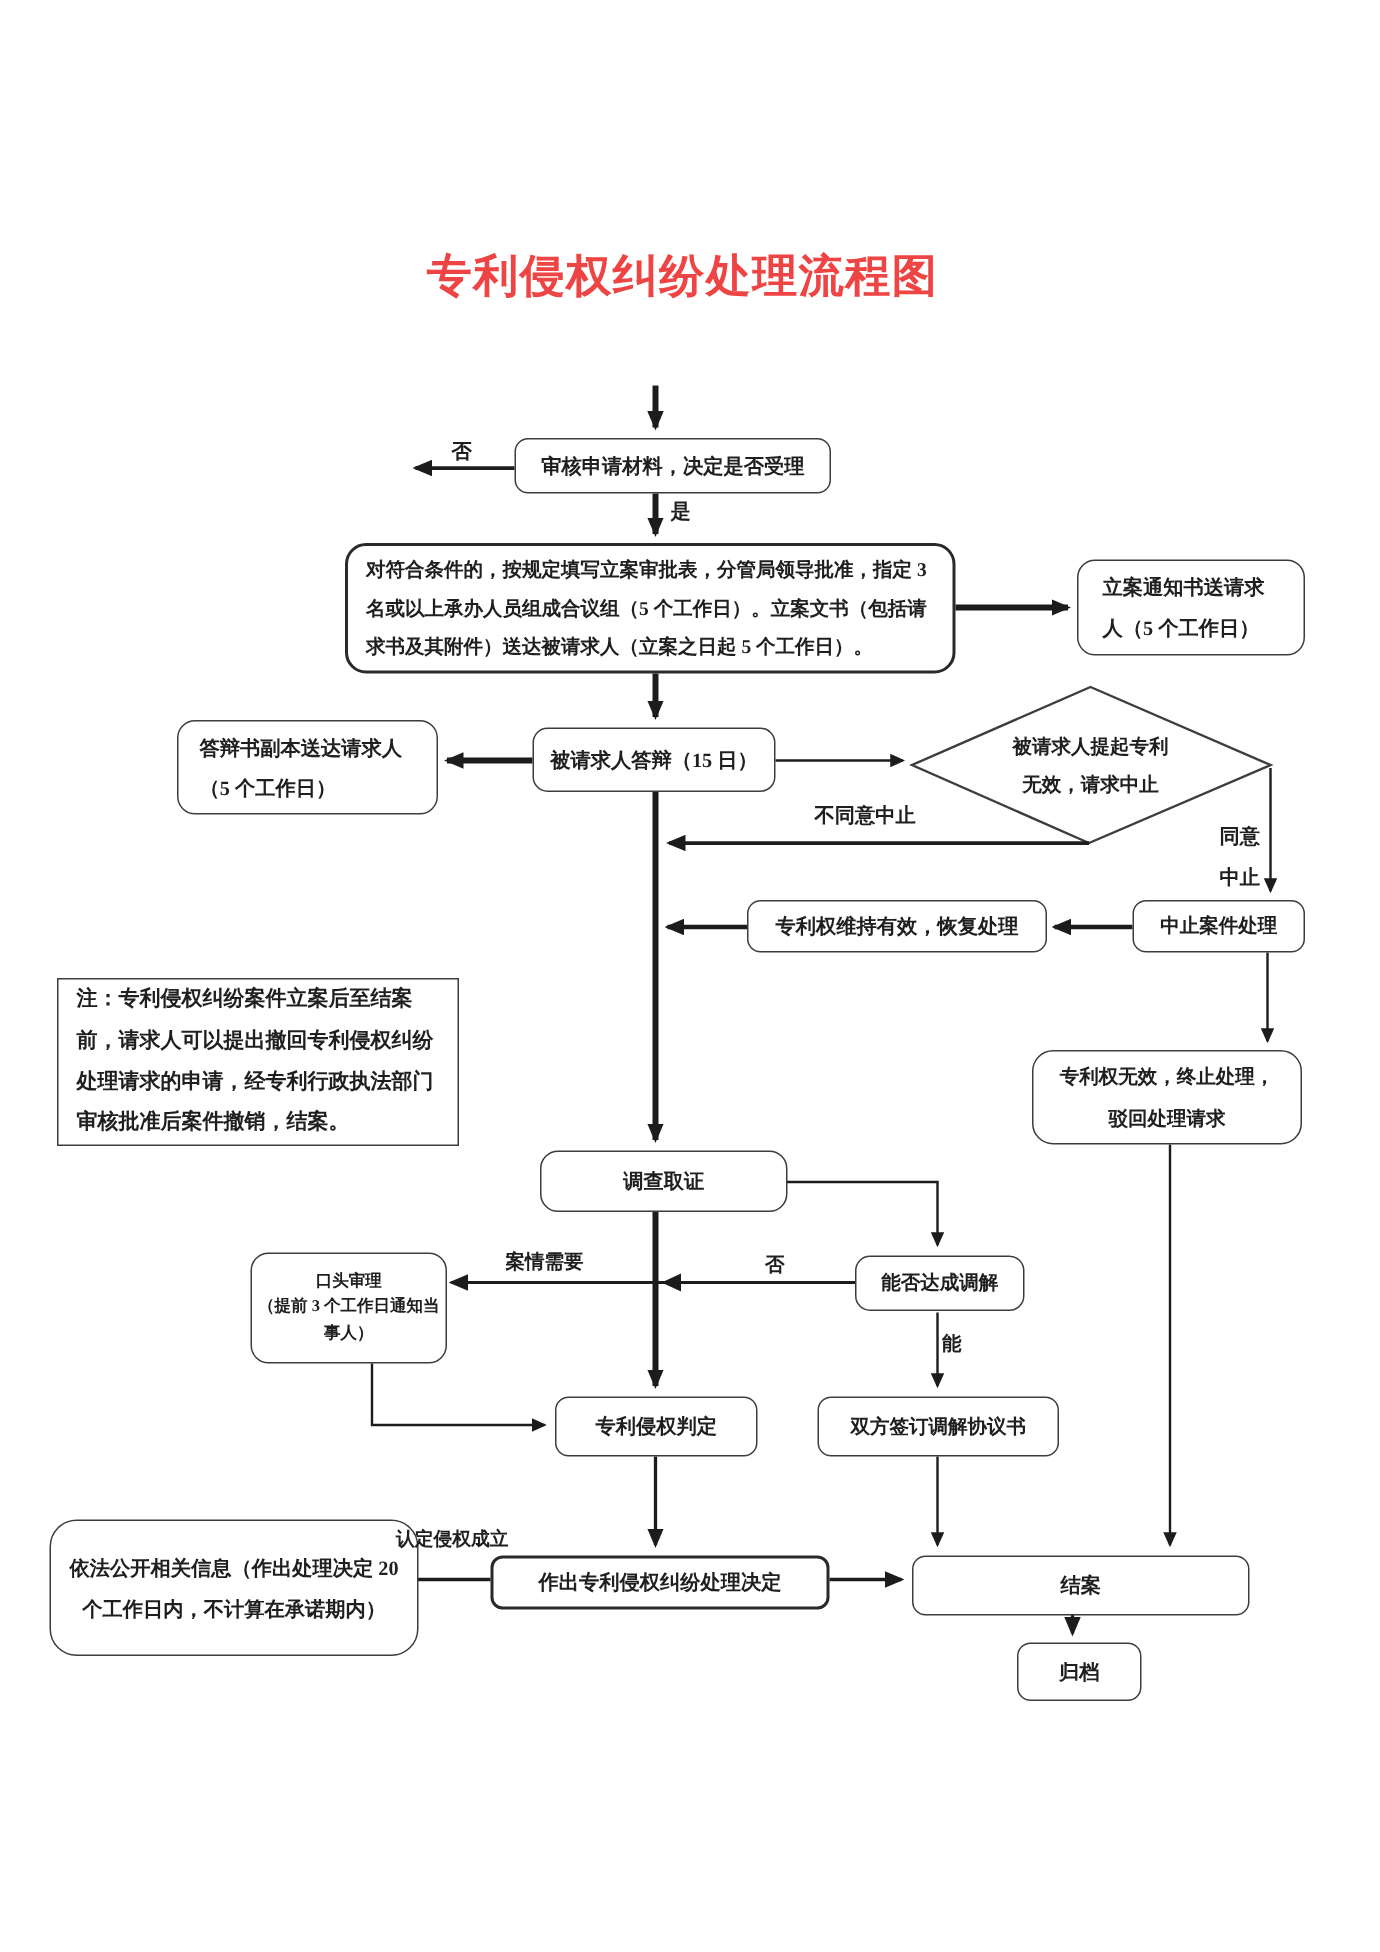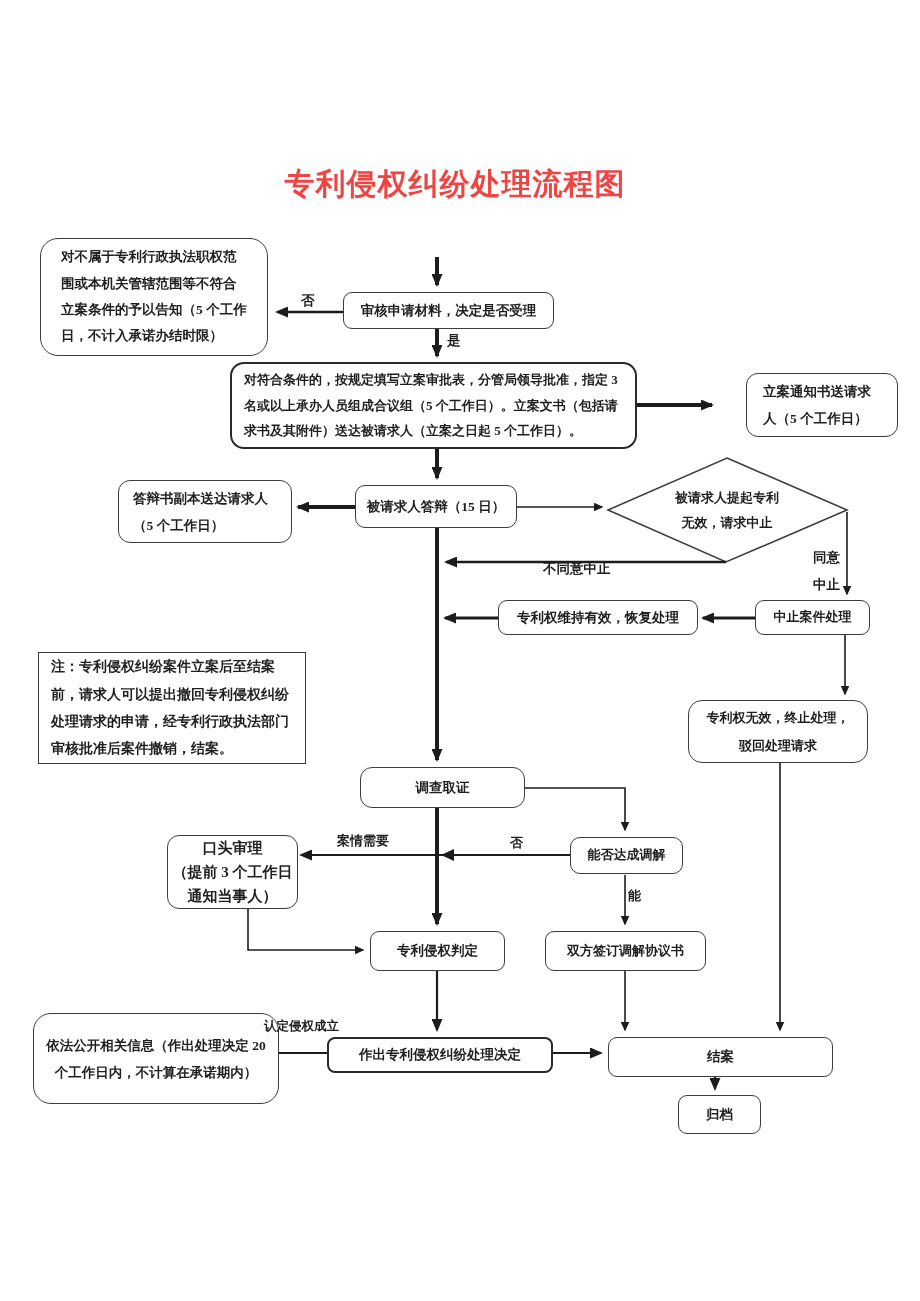--- a/index.html
+++ b/index.html
@@ -74,63 +74,62 @@
     <line x1="437" y1="971" x2="437" y2="1030" stroke="#1c1c1c" stroke-width="2.2" marker-end="url(#mb)"></line>
     <line x1="625" y1="971" x2="625" y2="1030" stroke="#1c1c1c" stroke-width="1.6" marker-end="url(#ms)"></line>
     <line x1="553" y1="1053" x2="601" y2="1053" stroke="#1c1c1c" stroke-width="2.2" marker-end="url(#mb)"></line>
     <line x1="327" y1="1053" x2="266" y2="1053" stroke="#1c1c1c" stroke-width="2.2" marker-end="url(#mb)"></line>
     <line x1="715" y1="1073" x2="715" y2="1089" stroke="#1c1c1c" stroke-width="2.2" marker-end="url(#mb)"></line>
   </svg>
 
   <div class="title">专利侵权纠纷处理流程图</div>
 
 
-  <div class="node la" style="left:40px;top:238px;width:228px;height:118px;border-radius:18px;padding:0 20px;line-height:1.95;">对不属于专利行政执法职权范围或本机关管辖范围等不符合立案条件的予以告知（5 个工作日，不计入承诺办结时限）</div>
 
   <div class="node" style="left:343px;top:292px;width:211px;height:37px;border-radius:9px;">审核申请材料，决定是否受理</div>
 
   <div class="node la thick" style="left:230px;top:362px;width:407px;height:87px;border-radius:14px;padding:4px 12px;font-size:13px;line-height:1.95;">对符合条件的，按规定填写立案审批表，分管局领导批准，指定 3 名或以上承办人员组成合议组（5 个工作日）。立案文书（包括请求书及其附件）送达被请求人（立案之日起 5 个工作日）。</div>
 
-  <div class="node la" style="left:718px;top:373px;width:152px;height:64px;border-radius:12px;padding:0 16px;line-height:2;margin-left:28px;">立案通知书送请求人（5 个工作日）</div>
+  <div class="node la" style="left:718px;top:373px;width:152px;height:64px;border-radius:12px;padding:0 16px;line-height:2;">立案通知书送请求人（5 个工作日）</div>
 
   <div class="node" style="left:355px;top:485px;width:162px;height:43px;">被请求人答辩（15 日）</div>
 
   <div class="node la" style="left:118px;top:480px;width:174px;height:63px;border-radius:12px;padding:0 14px;line-height:2;">答辩书副本送达请求人（5 个工作日）</div>
 
   <div class="diamond-text" style="left:673px;top:486px;width:108px;height:50px;">被请求人提起专利无效，请求中止</div>
 
   <div class="node" style="left:755px;top:600px;width:115px;height:35px;border-radius:9px;font-size:13px;">中止案件处理</div>
 
   <div class="node" style="left:498px;top:600px;width:200px;height:35px;border-radius:9px;">专利权维持有效，恢复处理</div>
 
   <div class="node" style="left:688px;top:700px;width:180px;height:63px;border-radius:14px;padding:0 12px;font-size:13px;line-height:2.1;">专利权无效，终止处理，驳回处理请求</div>
 
   <div class="node la sharp" style="left:38px;top:652px;width:268px;height:112px;padding:6px 12px;font-size:14px;font-weight:700;line-height:1.95;">注：专利侵权纠纷案件立案后至结案前，请求人可以提出撤回专利侵权纠纷处理请求的申请，经专利行政执法部门审核批准后案件撤销，结案。</div>
 
   <div class="node" style="left:360px;top:767px;width:165px;height:41px;border-radius:12px;">调查取证</div>
 
   <div class="node" style="left:570px;top:837px;width:113px;height:37px;font-size:13px;">能否达成调解</div>
 
-  <div class="node prewrap" style="left:167px;top:835px;width:131px;height:74px;border-radius:12px;padding:0 2px;font-size:15px;line-height:1.6;">口头审理
+  <div class="node prewrap" style="left:167px;top:835px;width:131px;height:74px;border-radius:12px;padding:0 2px;font-size:11px;line-height:1.6;">口头审理
 （提前 3 个工作日通知当事人）</div>
 
   <div class="node" style="left:370px;top:931px;width:135px;height:40px;border-radius:9px;">专利侵权判定</div>
 
   <div class="node" style="left:545px;top:931px;width:161px;height:40px;border-radius:9px;font-size:13px;">双方签订调解协议书</div>
 
   <div class="node thick" style="left:327px;top:1037px;width:226px;height:36px;border-radius:8px;">作出专利侵权纠纷处理决定</div>
 
   <div class="node" style="left:608px;top:1037px;width:225px;height:40px;border-radius:9px;">结案</div>
 
   <div class="node" style="left:678px;top:1095px;width:83px;height:39px;border-radius:9px;">归档</div>
 
   <div class="node" style="left:33px;top:1013px;width:246px;height:91px;border-radius:18px;padding:0 10px;line-height:2;">依法公开相关信息（作出处理决定 20 个工作日内，不计算在承诺期内）</div>
 
   <div class="lbl" style="left:301px;top:294px;">否</div>
   <div class="lbl" style="left:447px;top:334px;">是</div>
-  <div class="lbl" style="left:543px;top:537px;margin-top:25px;">不同意中止</div>
+  <div class="lbl" style="left:543px;top:537px;">不同意中止</div>
   <div class="lbl" style="left:813px;top:544px;width:30px;line-height:2;">同意中止</div>
   <div class="lbl" style="left:337px;top:834px;font-size:13px;">案情需要</div>
   <div class="lbl" style="left:510px;top:836px;font-size:13px;">否</div>
   <div class="lbl" style="left:628px;top:889px;font-size:13px;">能</div>
   <div class="lbl" style="left:264px;top:1020px;font-size:12.5px;">认定侵权成立</div>
 
 </div>
 
 </body></html>

